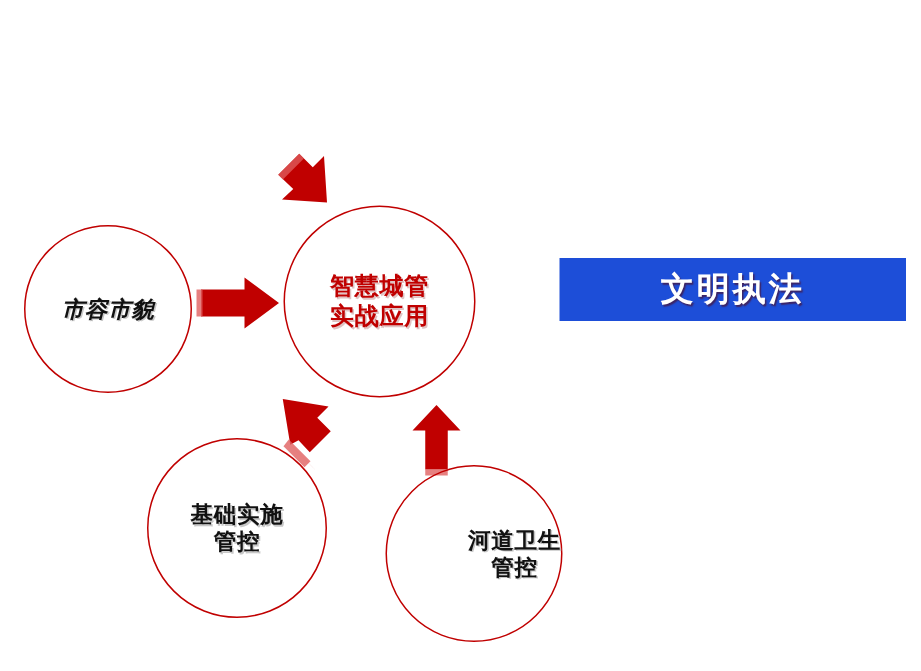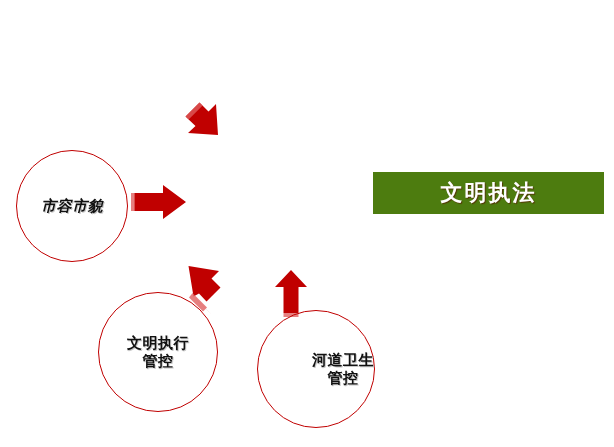--- a/index.html
+++ b/index.html
@@ -69,21 +69,21 @@
     height: 447px;
     pointer-events: none;
   }
 
   #banner {
     position: absolute;
     left: 373px;
     top: 172px;
     width: 231px;
     height: 42px;
-    background: #4d7c0f;
+    background: #1d4ed8;
     display: flex;
     align-items: center;
     justify-content: center;
     box-sizing: border-box;
   }
   #banner .banner-label {
     color: #ffffff;
     font-size: 22px;
     font-weight: bold;
     letter-spacing: 2px;
@@ -112,28 +112,32 @@
       <polygon fill="#E06060" opacity="0.75" points="193.5,296.5 196.6,299.6 210.6,313.6 207.5,310.5"></polygon>
       <polygon fill="#E06060" opacity="0.8" points="192.5,293.0 207.0,307.5 203.0,311.5 189.0,297.5"></polygon>
     </g>
 
     <g>
       <polygon fill="#C00000" points="291,270 307,287 298.5,287 298.5,313 283.5,313 283.5,287 275,287"></polygon>
       <rect x="283.5" y="313" width="15" height="4" fill="#E06060" opacity="0.8"></rect>
     </g>
   </svg>
 
+  <div class="node node-center" id="node-center">
+    <div class="node-label">智慧城管
+实战应用</div>
+  </div>
 
 
   <div class="node node-outer" id="node-left">
     <div class="node-label">市容市貌</div>
   </div>
 
   <div class="node node-outer" id="node-bottom-left">
-    <div class="node-label">文明执行
+    <div class="node-label">基础实施
 管控</div>
   </div>
 
   <div class="node node-outer" id="node-bottom-right">
     <div class="node-label">河道卫生
 管控</div>
   </div>
 
   <div id="banner">
     <span class="banner-label">文明执法</span>

